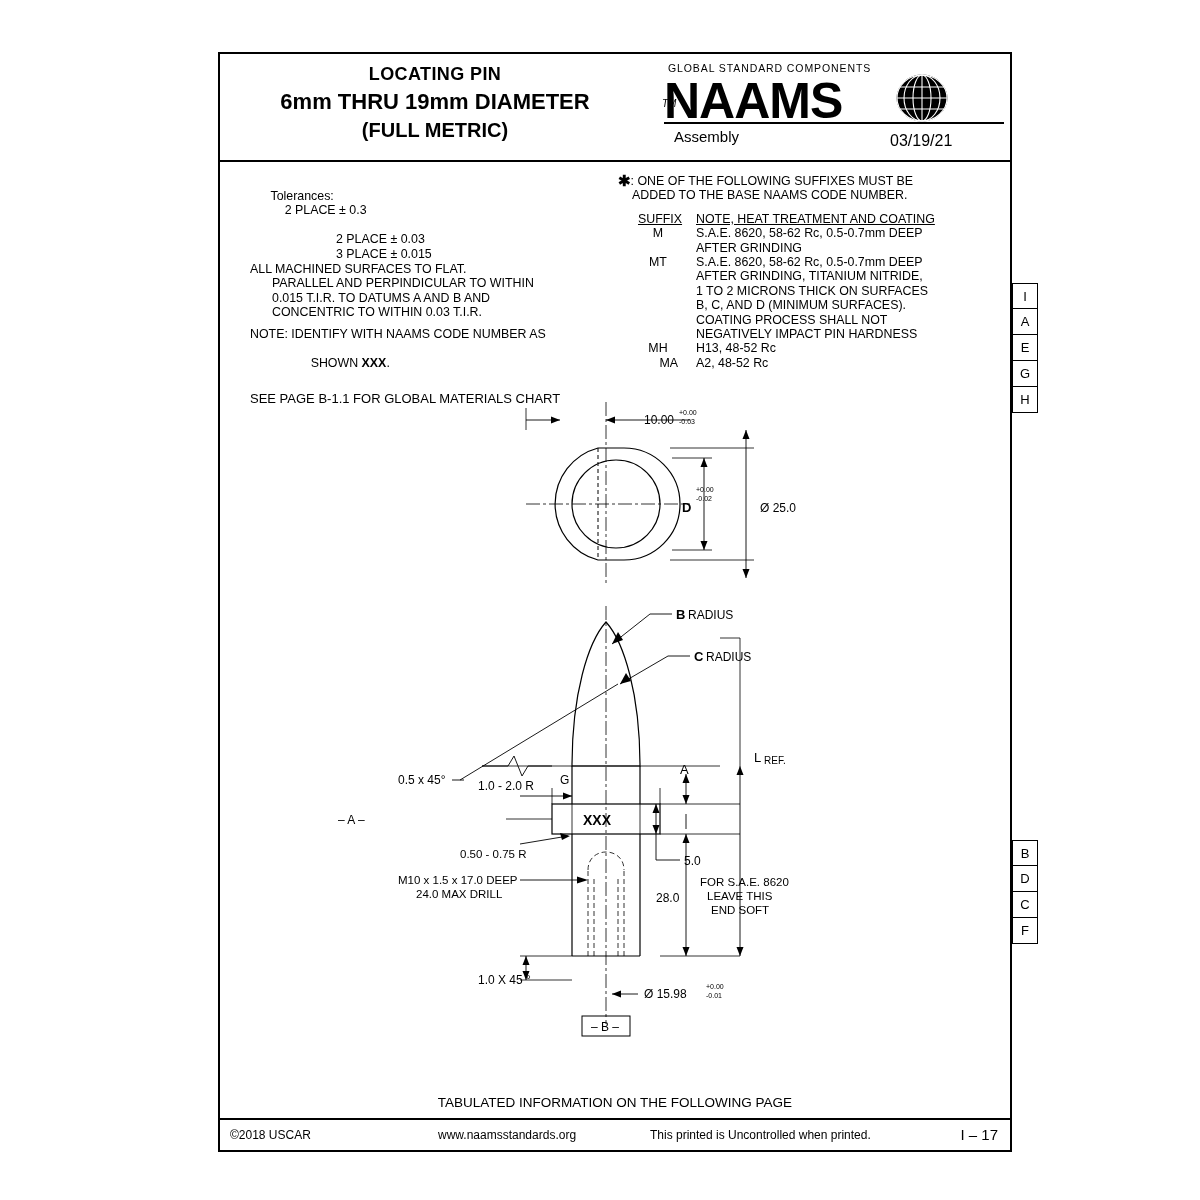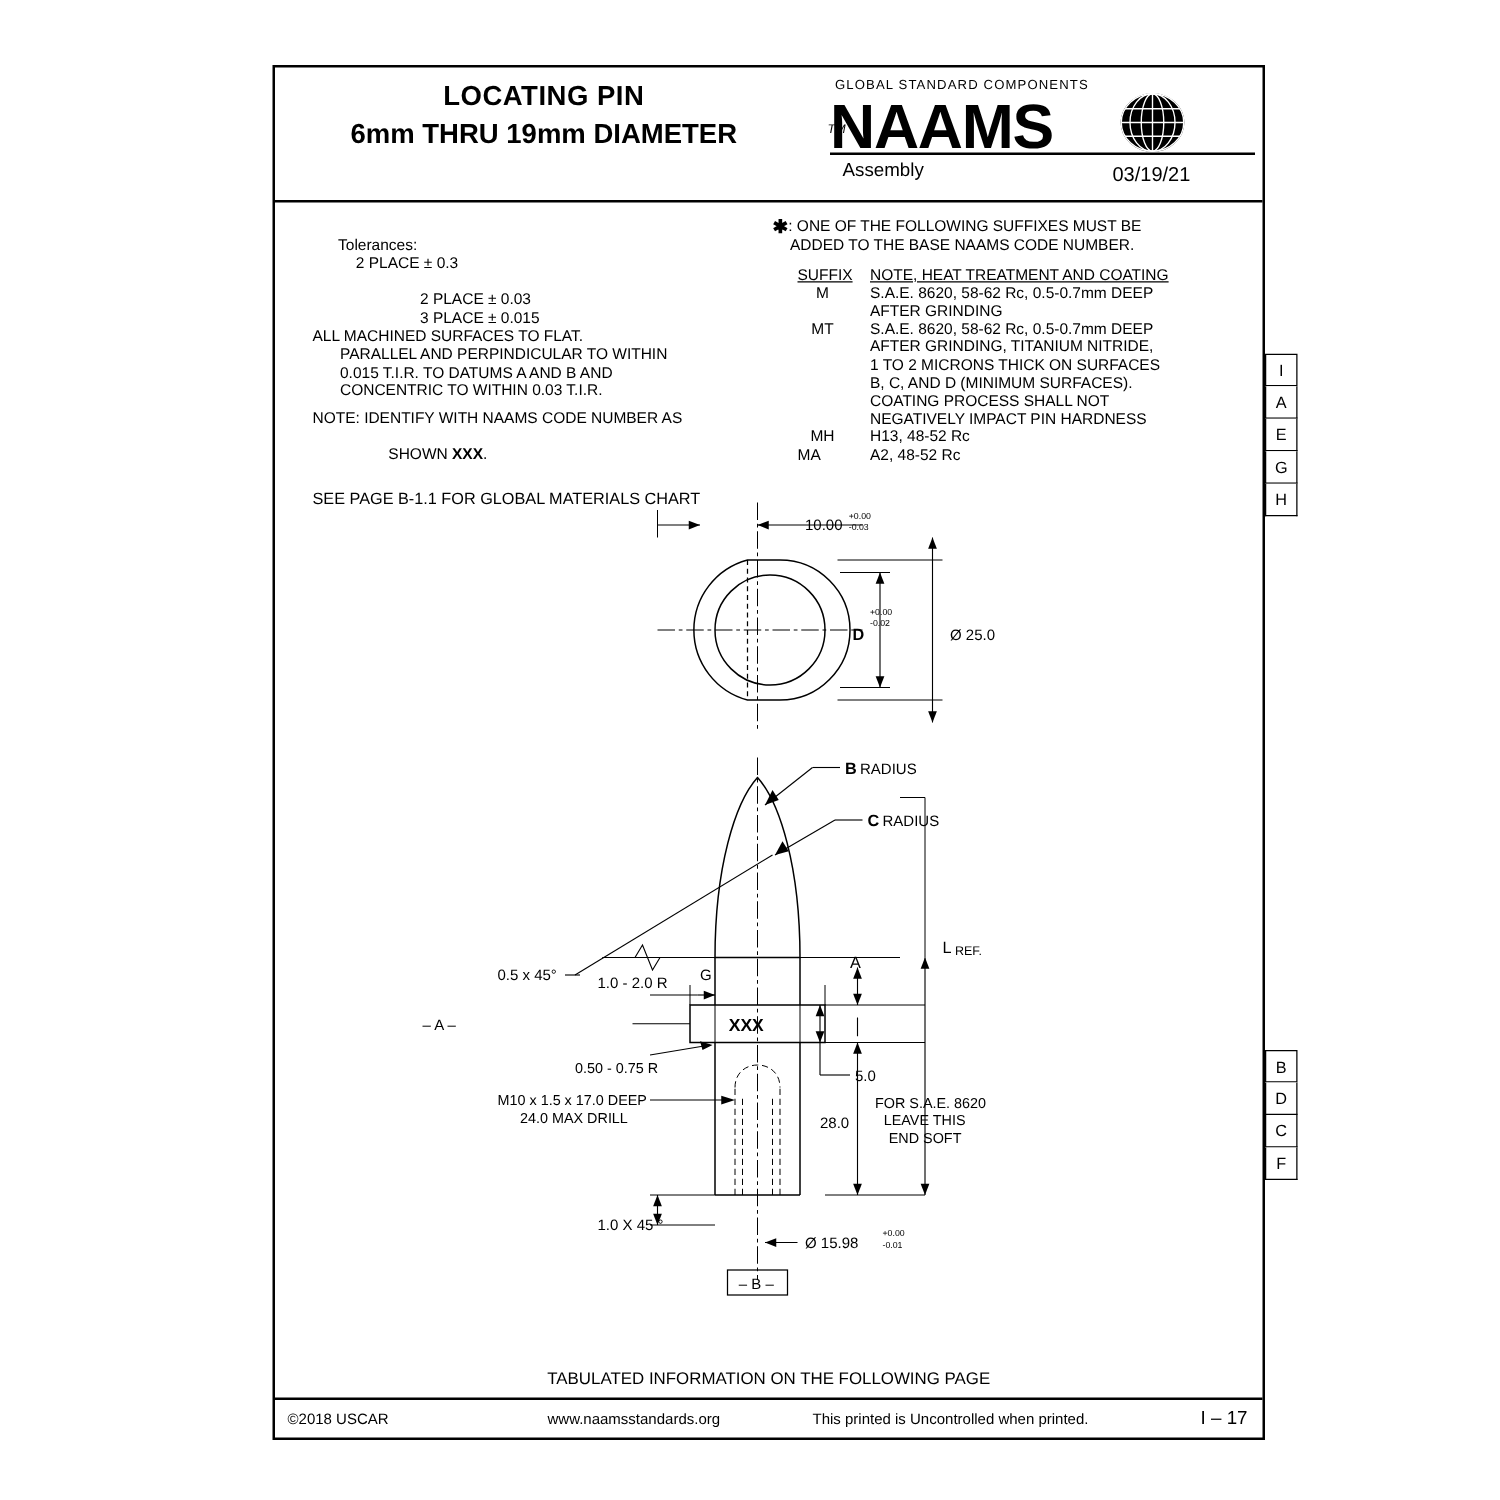--- a/index.html
+++ b/index.html
@@ -36,21 +36,21 @@
     box-sizing: border-box;
   }
   #title-left {
     position: absolute;
     left: 0; top: 0;
     width: 430px;
     height: 106px;
     text-align: center;
   }
   .title-line1 {
-    font-size: 22px;
+    font-size: 18px;
     font-weight: bold;
     letter-spacing: 0.4px;
     margin-top: 10px;
   }
   .title-line2 {
     font-size: 22px;
     font-weight: bold;
     margin-top: 4px;
   }
   .title-line3 {
@@ -209,20 +209,21 @@
 </style>
 </head>
 <body>
 
 <div id="sheet">
 
   <div id="titleblock">
     <div id="title-left">
       <div class="title-line1">LOCATING PIN</div>
       <div class="title-line2">6mm THRU 19mm DIAMETER</div>
+      <div class="title-line3">(FULL METRIC)</div>
     </div>
     <div id="title-right">
       <div class="gsc">GLOBAL STANDARD COMPONENTS</div>
       <div class="tm">TM</div>
       <div class="naams-word">NAAMS</div>
       <div class="globe">
         <svg width="52" height="48" viewBox="0 0 52 48">
           <ellipse cx="26" cy="24" rx="25" ry="23" fill="#000"></ellipse>
           <ellipse cx="26" cy="24" rx="25" ry="23" fill="none" stroke="#000" stroke-width="1"></ellipse>
           <g stroke="#fff" stroke-width="1.1" fill="none">
@@ -293,21 +294,21 @@
       </div>
 
       <div class="sfx-row">
         <span class="sfx-col" style="text-align:center;padding-right:18px;box-sizing:border-box">MH</span>
         <span class="sfx-desc">
           <div>H13, 48-52 Rc</div>
         </span>
       </div>
 
       <div class="sfx-row">
-        <span class="sfx-col" style="text-align:left;padding-right:18px;box-sizing:border-box">MA</span>
+        <span class="sfx-col" style="text-align:right;padding-right:18px;box-sizing:border-box">MA</span>
         <span class="sfx-desc">
           <div>A2, 48-52 Rc</div>
         </span>
       </div>
     </div>
   </div>
 
   <div id="drawing">
     <svg width="790" height="700" viewBox="0 0 790 700">
       <g stroke="#000" fill="none" stroke-width="1">

